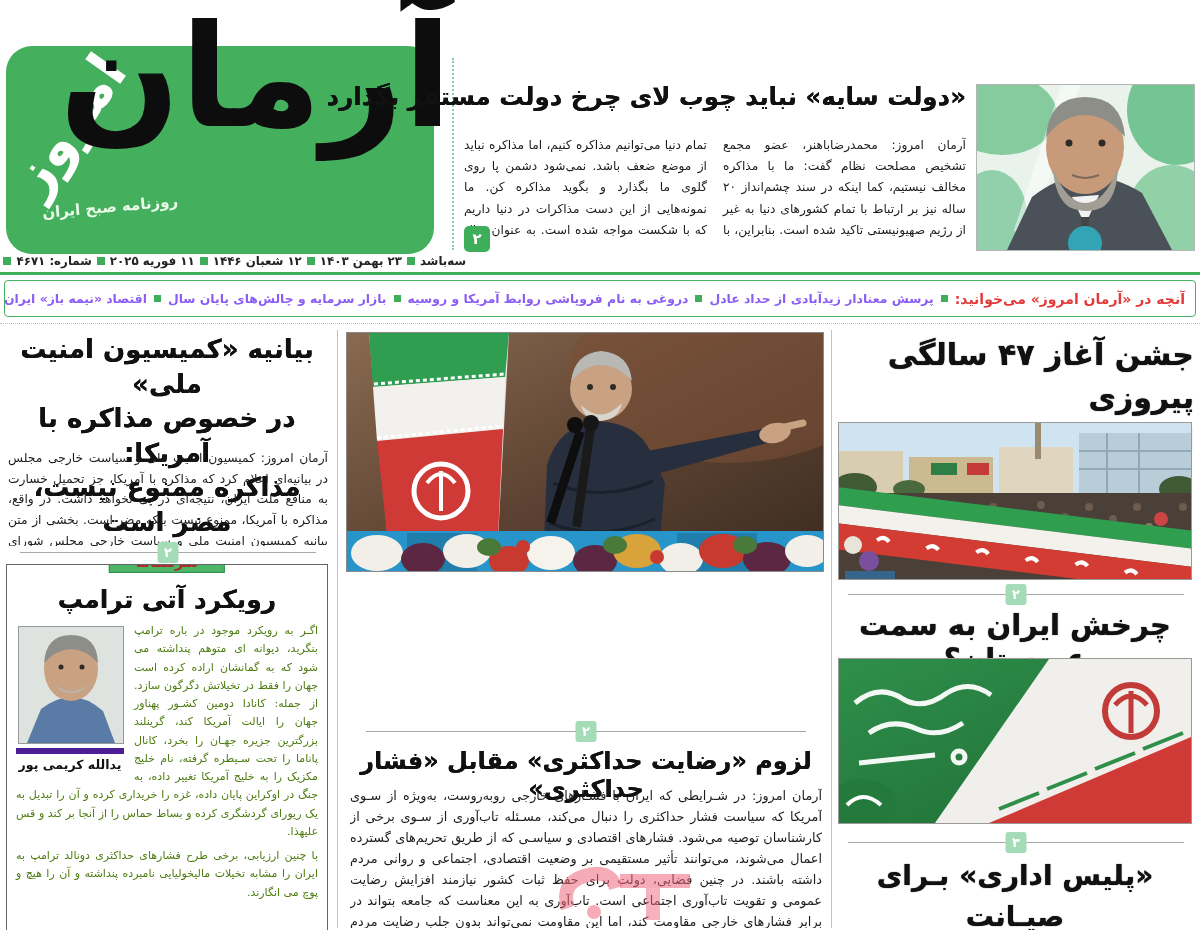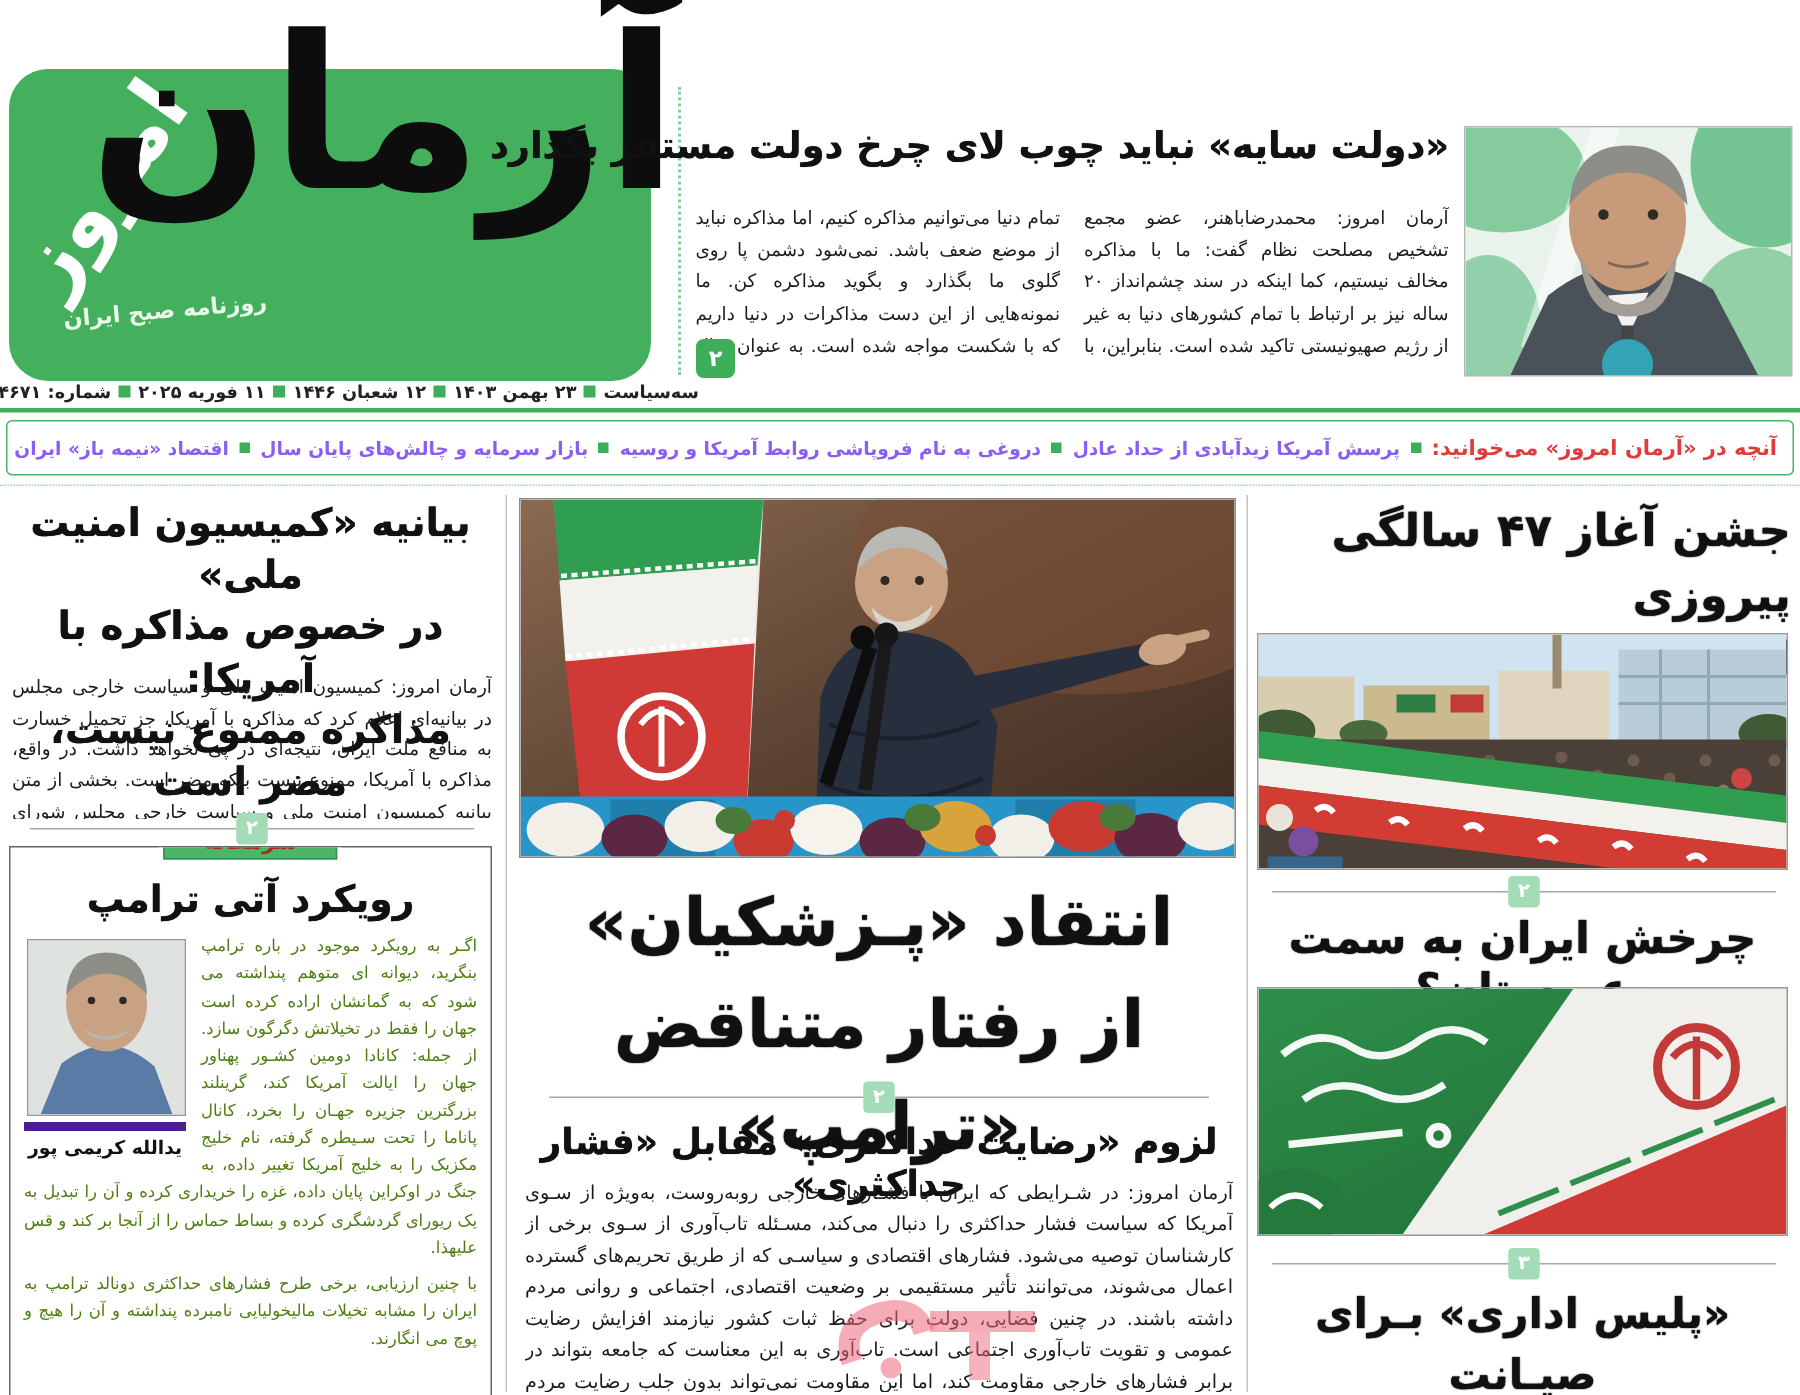--- a/index.html
+++ b/index.html
@@ -148,38 +148,38 @@
       <path d="M76 84 Q90 118 108 118 Q128 118 141 82 Q140 112 126 122 Q110 130 92 122 Q78 112 76 84 Z" fill="#a39e95"></path>
       <circle cx="92" cy="58" r="3.5" fill="#2e2a26"></circle>
       <circle cx="125" cy="58" r="3.5" fill="#2e2a26"></circle>
       <path d="M95 90 Q108 96 122 90" stroke="#7c6a58" stroke-width="2" fill="none"></path>
       <rect x="104" y="132" width="8" height="22" fill="#444"></rect>
       <circle cx="108" cy="158" r="17" fill="#33a4b6"></circle>
     </svg>
   </div>
 
   <div class="abs dateline">
-    <span>سه‌سیاست</span>
+    <span>سه‌باشد</span>
       <span class="gsq"></span>
     <span>۲۳ بهمن ۱۴۰۳</span>
       <span class="gsq"></span>
     <span>۱۲ شعبان ۱۴۴۶</span>
       <span class="gsq"></span>
     <span>۱۱ فوریه ۲۰۲۵</span>
       <span class="gsq"></span>
     <span>شماره: ۴۶۷۱</span>
       <span class="gsq"></span>
 
   </div>
   <div class="abs green-rule"></div>
 
   <div class="abs topics-bar">
     <span class="topics-leader">آنچه در «آرمان امروز» می‌خوانید:</span>
     <span class="tsq"></span>
-    <span class="topic-item">پرسش آمریکا زیدآبادی از حداد عادل</span>
+    <span class="topic-item">پرسش معنادار زیدآبادی از حداد عادل</span>
     <span class="tsq"></span>
     <span class="topic-item">دروغی به نام فروپاشی روابط آمریکا و روسیه</span>
     <span class="tsq"></span>
     <span class="topic-item">بازار سرمایه و چالش‌های پایان سال</span>
     <span class="tsq"></span>
     <span class="topic-item">اقتصاد «نیمه باز» ایران</span>
 
   </div>
   <div class="abs topics-underline"></div>
 
@@ -275,24 +275,20 @@
         <ellipse cx="460" cy="218" rx="22" ry="16" fill="#f2efe8"></ellipse>
         <ellipse cx="142" cy="214" rx="12" ry="9" fill="#4a7a3a"></ellipse>
         <ellipse cx="268" cy="212" rx="12" ry="9" fill="#4a7a3a"></ellipse>
         <ellipse cx="398" cy="212" rx="12" ry="9" fill="#4a7a3a"></ellipse>
         <circle cx="176" cy="214" r="7" fill="#c8392f"></circle>
         <circle cx="310" cy="224" r="7" fill="#c8392f"></circle>
       </g>
     </svg>
   </div>
 
-  <div class="abs main-headline">
-    <div>انتقاد «پـزشکیان»</div>
-    <div>از رفتار متناقض «ترامپ»</div>
-  </div>
   <div class="abs divider center-divider">
     <span class="pg">۲</span>
   </div>
   <div class="abs sub-headline">لزوم «رضایت حداکثری» مقابل «فشار حداکثری»</div>
   <div class="abs main-body">آرمان امروز: در شـرایطی که ایران با فشـارهای خارجی روبه‌روست، به‌ویژه از سـوی آمریکا که سیاست فشار حداکثری را دنبال می‌کند، مسـئله تاب‌آوری از سـوی برخی از کارشناسان توصیه می‌شود. فشارهای اقتصادی و سیاسـی که از طریق تحریم‌های گسترده اعمال می‌شوند، می‌توانند تأثیر مستقیمی بر وضعیت اقتصادی، اجتماعی و روانی مردم داشته باشند. در چنین فضایی، دولت برای حفظ ثبات کشور نیازمند افزایش رضایت عمومی و تقویت تاب‌آوری اجتماعی است. تاب‌آوری به این معناست که جامعه بتواند در برابر فشارهای خارجی مقاومت کند، اما این مقاومت نمی‌تواند بدون جلب رضایت مردم محقق شود. اگر رضایت عمومی کاهش یابد و مردم احساس کنند که فشارهای اقتصادی و اجتماعی غیرقابل تحمل شده‌اند، احتمال افزایش نارضایتی بالا می‌رود. بنابراین، دولت باید به‌گونه‌ای عمل کند که ضمن مقابله با تهدیدهای خارجی، شرایط...</div>
 
   <div class="abs watermark">
     <svg width="155" height="72" viewBox="0 0 155 72">
       <path d="M18 54 Q10 30 34 22 Q60 14 66 34" stroke="rgba(238,104,124,0.55)" stroke-width="14" fill="none"></path>
       <rect x="70" y="20" width="70" height="14" fill="rgba(238,104,124,0.55)"></rect>

